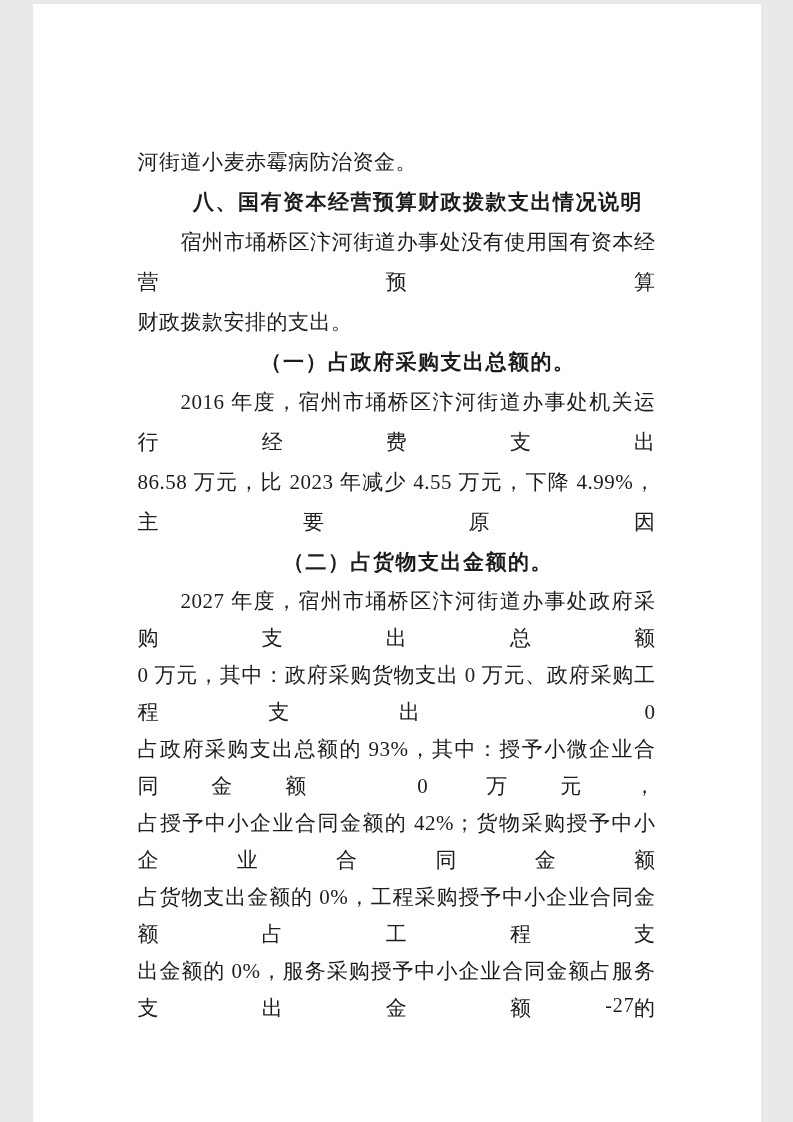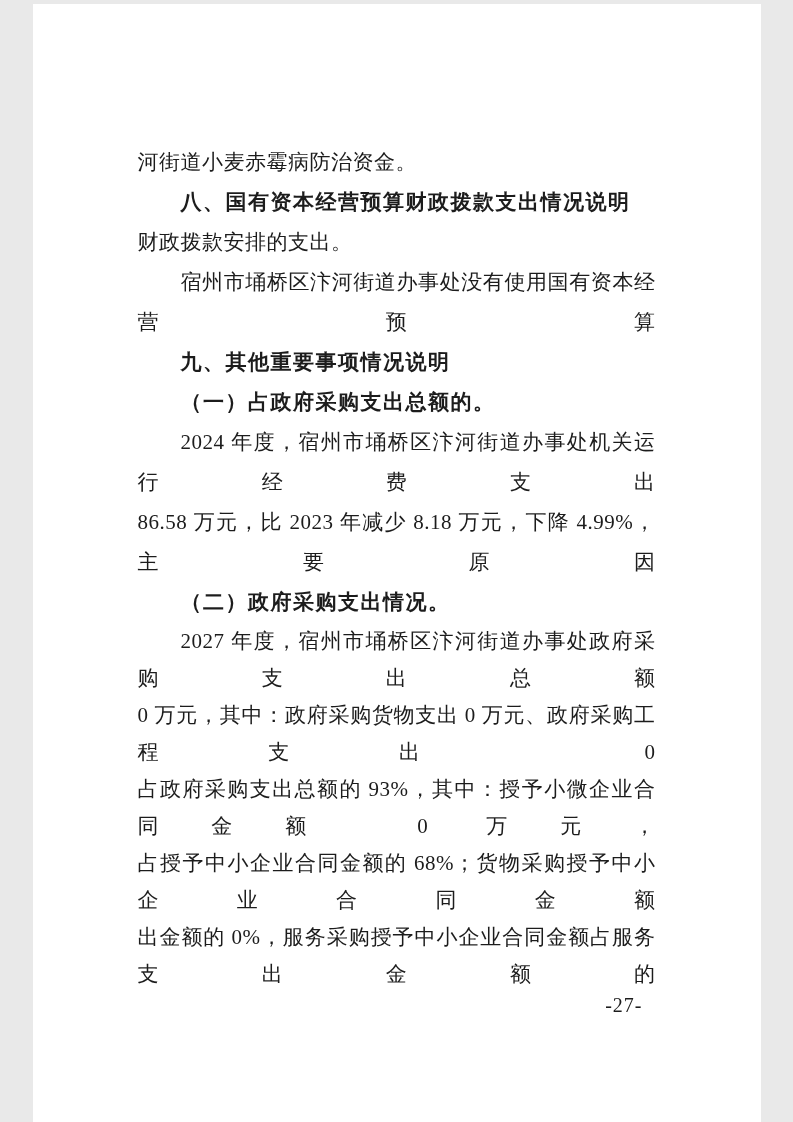--- a/index.html
+++ b/index.html
@@ -28,20 +28,21 @@
     margin: 0;
   }
   .line {
     margin: 0;
     font-size: 21px;
     letter-spacing: 0.5px;
     white-space: normal;
   }
   .line.indent {
     text-indent: 43px;
+    text-align: center;
   }
   .line.fill {
     text-align: justify;
     text-align-last: justify;
     text-justify: inter-character;
   }
   .block.heading .line {
     font-family: "Liberation Sans", "DejaVu Sans", sans-serif;
     font-weight: 700;
     letter-spacing: 1.5px;
@@ -61,38 +62,36 @@
 
 <div class="page">
   <main class="text-area" id="doc-body">
       <div class="block body" style="line-height: 40px;">
         <p class="line">河街道小麦赤霉病防治资金。</p>
       </div>
       <div class="block heading" style="line-height: 40px;">
         <p class="line indent">八、国有资本经营预算财政拨款支出情况说明</p>
       </div>
       <div class="block body" style="line-height: 40px;">
+        <p class="line indent fill">宿州市埇桥区汴河街道办事处没有使用国有资本经营预算</p>
         <p class="line">财政拨款安排的支出。</p>
-        <p class="line indent fill">宿州市埇桥区汴河街道办事处没有使用国有资本经营预算</p>
-      </div>
-      <div class="block heading" style="line-height: 40px;">
-        <p class="line indent">九、其他重要事项情况说明</p>
       </div>
       <div class="block heading" style="line-height: 40px;">
         <p class="line indent">（一）占政府采购支出总额的。</p>
       </div>
       <div class="block body" style="line-height: 40px;">
-        <p class="line indent fill">2024 年度，宿州市埇桥区汴河街道办事处机关运行经费支出</p>
-        <p class="line fill">86.58 万元，比 2023 年减少 8.18 万元，下降 4.99%，主要原因</p>
+        <p class="line indent fill">2016 年度，宿州市埇桥区汴河街道办事处机关运行经费支出</p>
+        <p class="line fill">86.58 万元，比 2023 年减少 4.55 万元，下降 4.99%，主要原因</p>
       </div>
       <div class="block heading" style="line-height: 40px;">
-        <p class="line indent">（二）政府采购支出情况。</p>
+        <p class="line indent">（二）占货物支出金额的。</p>
       </div>
       <div class="block body" style="line-height: 37px; margin-top: 1px;">
         <p class="line indent fill">2027 年度，宿州市埇桥区汴河街道办事处政府采购支出总额</p>
         <p class="line fill">0 万元，其中：政府采购货物支出 0 万元、政府采购工程支出 0</p>
         <p class="line fill">占政府采购支出总额的 93%，其中：授予小微企业合同金额 0 万元，</p>
-        <p class="line fill">占授予中小企业合同金额的 68%；货物采购授予中小企业合同金额</p>
+        <p class="line fill">占授予中小企业合同金额的 42%；货物采购授予中小企业合同金额</p>
+        <p class="line fill">占货物支出金额的 0%，工程采购授予中小企业合同金额占工程支</p>
         <p class="line fill">出金额的 0%，服务采购授予中小企业合同金额占服务支出金额的</p>
       </div>
     </main>
   <div class="page-number">-27-</div>
 </div>
 
 </body></html>

